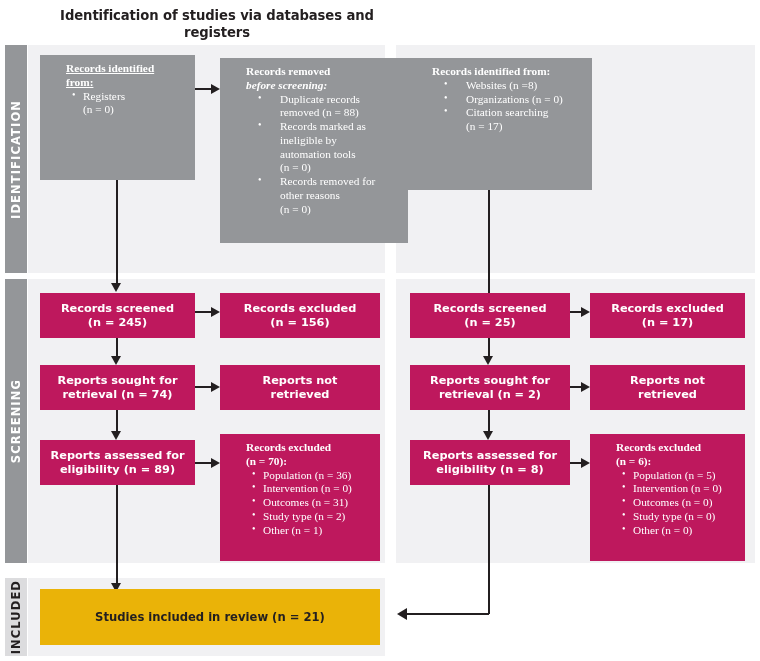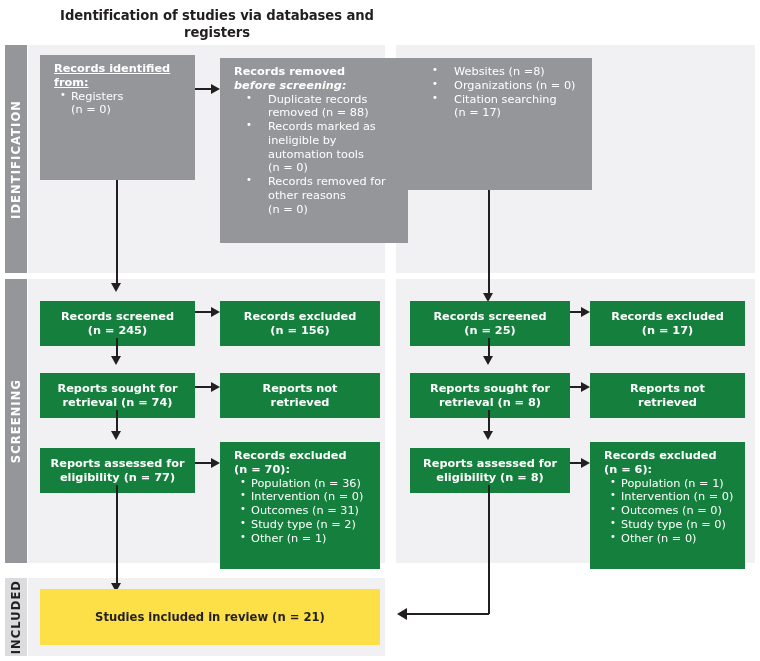--- a/index.html
+++ b/index.html
@@ -62,32 +62,33 @@
 
   
   .box {
     position: absolute;
     box-sizing: border-box;
     color: #ffffff;
     font-size: 11.3px;
     line-height: 1.22;
   }
   .box.dark  { background: #949699; }
-  .box.mid   { background: #15803d; margin-top: 8px; }
-  .box.light { background: #fde047; color: #231f20; }
+  .box.mid   { background: #be185d; }
+  .box.light { background: #eab308; color: #231f20; }
 
   .box.center {
     display: flex;
     align-items: center;
     justify-content: center;
     text-align: center;
     font-weight: bold;
   }
   .box.leftpad {
-    padding: 7px 6px 6px 14px;
+    padding: 7px 6px 6px 26px;
+    font-family: Liberation Serif, serif;
   }
   .box-title {
     font-weight: bold;
     display: block;
   }
   .box-title.underline { text-decoration: underline; }
   .box-sub {
     font-weight: bold;
     font-style: italic;
     display: block;
@@ -233,21 +234,21 @@
     </div>
   </div>
   <div class="vline" style="left:116px; top:338px; height:18px;"></div>
   <div class="arrow-down" style="left:111.3px; top:356px;"></div>
   <div class="hline" style="left:195px; top:386px; width:16px;"></div>
   <div class="arrow-right" style="left:211px; top:381.5px;"></div>
 
   <div class="box mid center" style="left:40px; top:440px; width:155px; height:45px;">
     <div>
       <span>Reports assessed for</span><br>
-      <span>eligibility (n = 77)</span>
+      <span>eligibility (n = 89)</span>
     </div>
   </div>
   <div class="vline" style="left:116px; top:410px; height:21px;"></div>
   <div class="arrow-down" style="left:111.3px; top:431px;"></div>
 
   <div class="box mid leftpad" style="left:220px; top:434px; width:160px; height:127px;">
     <span class="box-title">Records excluded</span>
     <span class="box-title">(n = 70):</span>
     <ul class="blist">
       <li>Population (n = 36)</li>
@@ -257,20 +258,21 @@
       <li>Other  (n = 1)</li>
     </ul>
   </div>
   <div class="hline" style="left:195px; top:462px; width:16px;"></div>
   <div class="arrow-right" style="left:211px; top:457.5px;"></div>
 
   <div class="vline" style="left:116px; top:485px; height:98px;"></div>
   <div class="arrow-down" style="left:111.3px; top:583px;"></div>
 
   <div class="box dark leftpad" style="left:406px; top:58px; width:186px; height:132px;">
+    <span class="box-title">Records identified from:</span>
     <ul class="blist wide">
       <li>
         <span>Websites (n =8)</span>
       </li>
       <li>
         <span>Organizations (n = 0)</span>
       </li>
       <li>
         <span>Citation searching</span><br>
         <span>(n = 17)</span>
@@ -291,21 +293,21 @@
       <span>Records excluded</span><br>
       <span>(n = 17)</span>
     </div>
   </div>
   <div class="hline" style="left:570px; top:311px; width:11px;"></div>
   <div class="arrow-right" style="left:581px; top:306.5px;"></div>
 
   <div class="box mid center" style="left:410px; top:365px; width:160px; height:45px;">
     <div>
       <span>Reports sought for</span><br>
-      <span>retrieval (n = 8)</span>
+      <span>retrieval (n = 2)</span>
     </div>
   </div>
   <div class="box mid center" style="left:590px; top:365px; width:155px; height:45px;">
     <div>
       <span>Reports not</span><br>
       <span>retrieved</span>
     </div>
   </div>
   <div class="vline" style="left:488px; top:338px; height:18px;"></div>
   <div class="arrow-down" style="left:483.3px; top:356px;"></div>
@@ -318,21 +320,21 @@
       <span>eligibility (n = 8)</span>
     </div>
   </div>
   <div class="vline" style="left:488px; top:410px; height:21px;"></div>
   <div class="arrow-down" style="left:483.3px; top:431px;"></div>
 
   <div class="box mid leftpad" style="left:590px; top:434px; width:155px; height:127px;">
     <span class="box-title">Records excluded</span>
     <span class="box-title">(n = 6):</span>
     <ul class="blist">
-      <li>Population (n = 1)</li>
+      <li>Population (n = 5)</li>
       <li>Intervention (n = 0)</li>
       <li>Outcomes (n = 0)</li>
       <li>Study type (n = 0)</li>
       <li>Other (n = 0)</li>
     </ul>
   </div>
   <div class="hline" style="left:570px; top:462px; width:11px;"></div>
   <div class="arrow-right" style="left:581px; top:457.5px;"></div>
 
   <div class="vline" style="left:488px; top:485px; height:129px;"></div>

